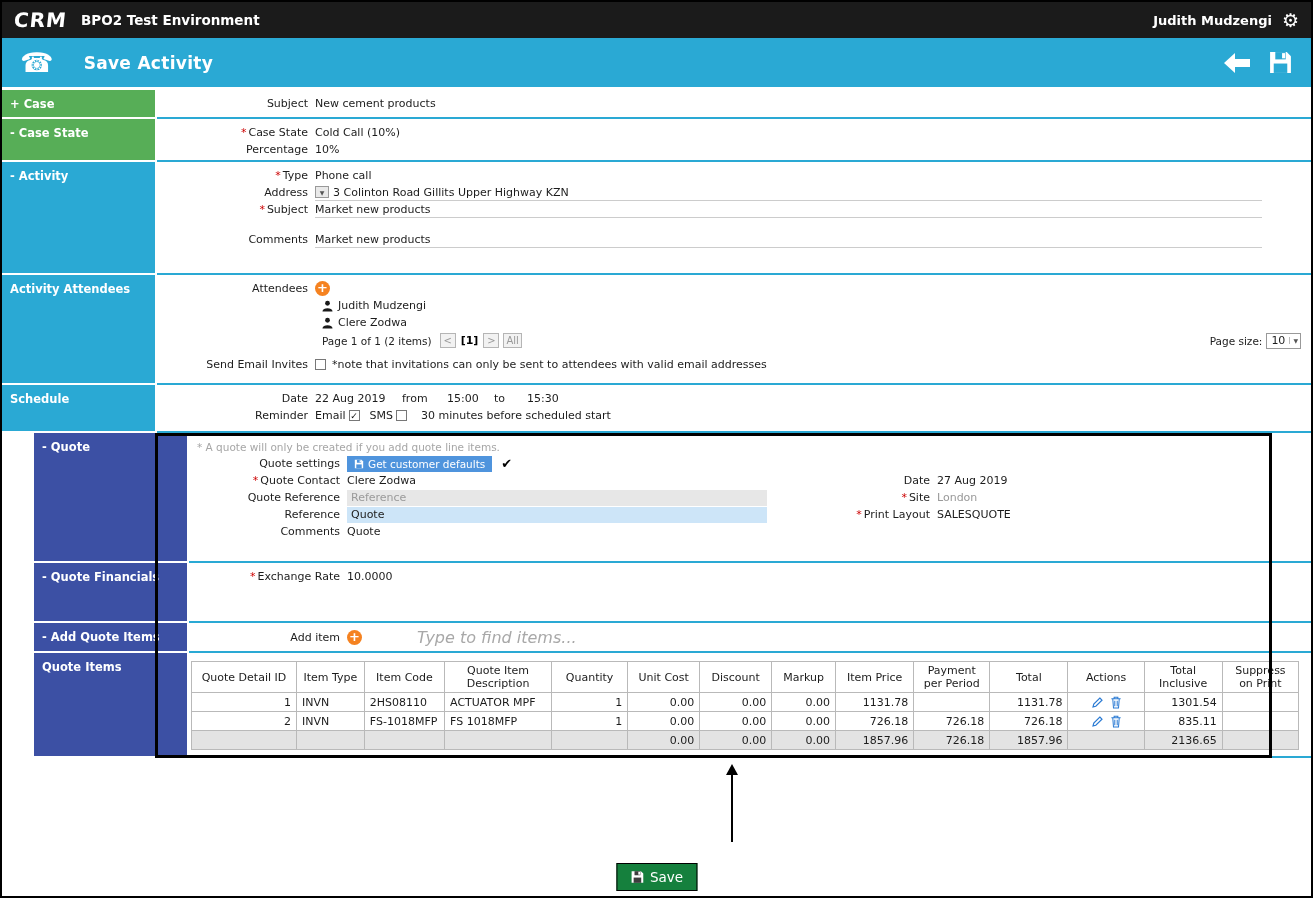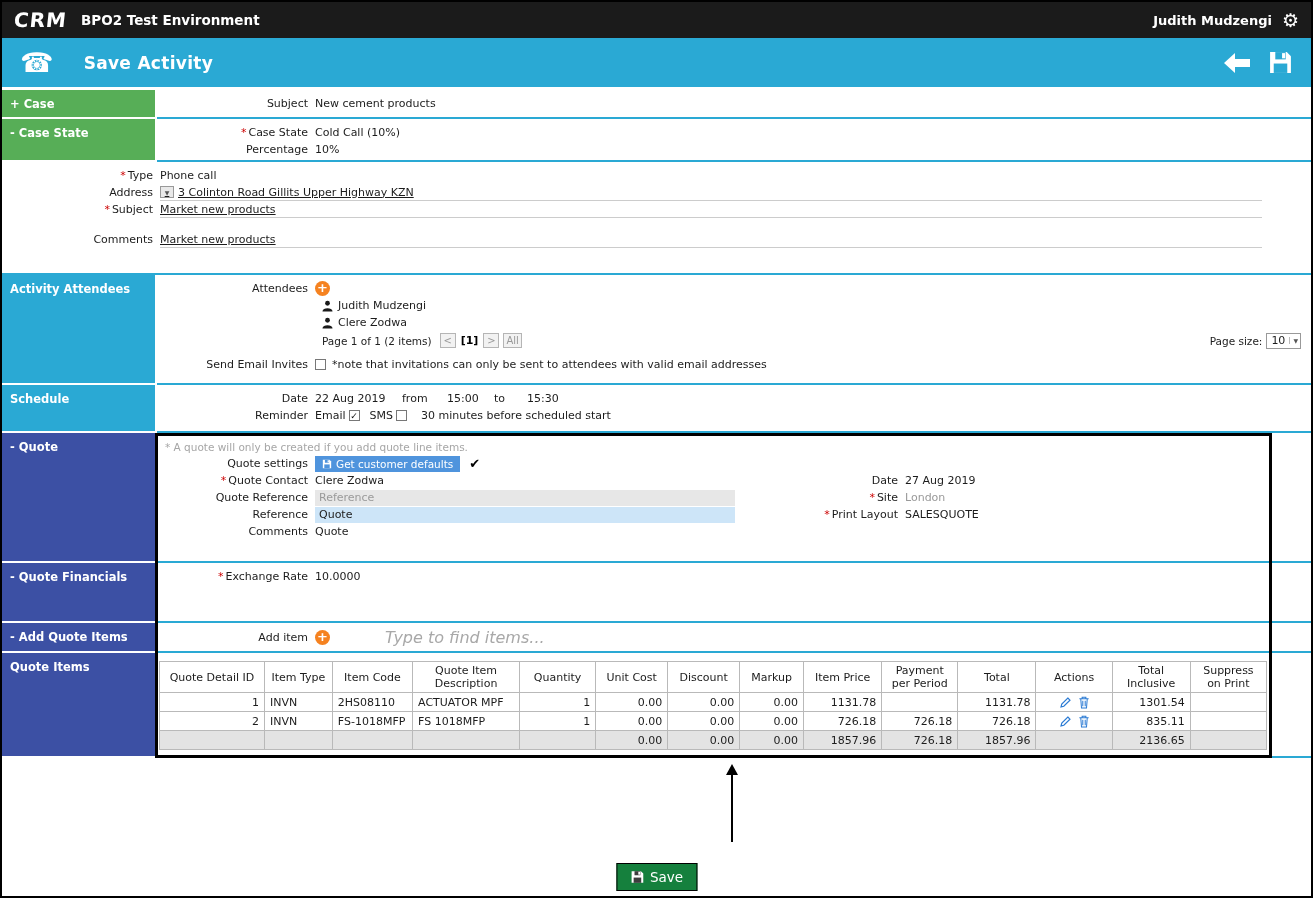--- a/index.html
+++ b/index.html
@@ -34,21 +34,21 @@
   .side.blue  { background:var(--blue,#3c50a4); }
   .content { flex:1; background:#fff; border-bottom:2px solid var(--teal,#2aa9d4); padding:5px 0 2px 0; position:relative; }
 
   .frow { display:flex; align-items:center; min-height:17px; }
   .lab { flex:0 0 158px; width:158px; text-align:right; padding-right:7px; color:#1c1c1c; }
   .req { color:var(--required,#cc0000); margin-right:2px; }
   .val { display:flex; align-items:center; }
   .valfix { flex:0 0 430px; width:430px; display:flex; align-items:center; }
   .rlab { flex:0 0 160px; width:160px; text-align:right; padding-right:7px; }
   .rval { display:flex; align-items:center; }
-  .uline { flex:1; margin-right:49px; border-bottom:1px solid #ccc; display:flex; align-items:center; min-height:17px;text-decoration:underline; }
+  .uline { flex:1; margin-right:49px; border-bottom:1px solid #ccc; display:flex; align-items:center; min-height:17px; }
 
   .ginput { width:420px; height:16px; line-height:16px; background:#e7e7e7; border:none; padding:0 4px;
             font-family:inherit; font-size:11px; color:#222; display:inline-block; }
   .ginput::placeholder { color:#9a9a9a; }
   .binput { background:#cde5f8; }
   .gray-text { color:#999; }
 
   
   .plus { width:15px; height:15px; border-radius:50%; background:var(--orange,#f58220); color:#fff;
           font-weight:bold; font-size:13px; line-height:14px; text-align:center; display:inline-block; cursor:pointer; }
@@ -89,21 +89,21 @@
   .qtable th, .qtable td { border:1px solid #b9b9b9; padding:2px 5px; overflow:hidden; }
   .qtable th { font-weight:normal; text-align:center; height:30px; vertical-align:middle; color:#1c1c1c; background:#fff; line-height:13px; }
   .qtable td { height:19px; background:#fff; }
   .num { text-align:right; }
   .ctr { text-align:center; }
   .tot td { background:#e3e3e3; }
   .act-icons { display:flex; justify-content:center; gap:6px; align-items:center; }
   .act-icons svg { cursor:pointer; }
 
   
-  .quote-wrap { position:relative; }
+  .quote-wrap { position:relative;padding-left:32px; }
   .annot-border { position:absolute; left:153px; right:39px; top:0; bottom:0; border:3px solid #000; pointer-events:none; z-index:5; }
 
   
   .footer { position:relative; height:141px; }
   .arrow { position:absolute; left:722px; top:6px; }
   .save-btn { position:absolute; left:50%; transform:translateX(-50%); bottom:8px;
               background:#15803d; color:#fff; border:1px solid #000; font-family:inherit; font-size:13.5px;
               display:flex; align-items:center; gap:6px; padding:5px 13px; cursor:pointer; }
 </style>
 </head>
@@ -158,20 +158,21 @@
           <div class="val">Cold Call (10%)</div>
         </div>
         <div class="frow">
           <div class="lab">Percentage</div>
           <div class="val">10%</div>
         </div>
       </div>
     </div>
 
     <div class="section" style="min-height:113px;">
+      <div class="side cyan">- Activity</div>
       <div class="content">
         <div class="frow">
           <div class="lab"><span class="req">*</span><span>Type</span></div>
           <div class="val">Phone call</div>
         </div>
         <div class="frow">
           <div class="lab">Address</div>
           <div class="uline">
             <span class="mini-select">
                 <span>▼</span>

